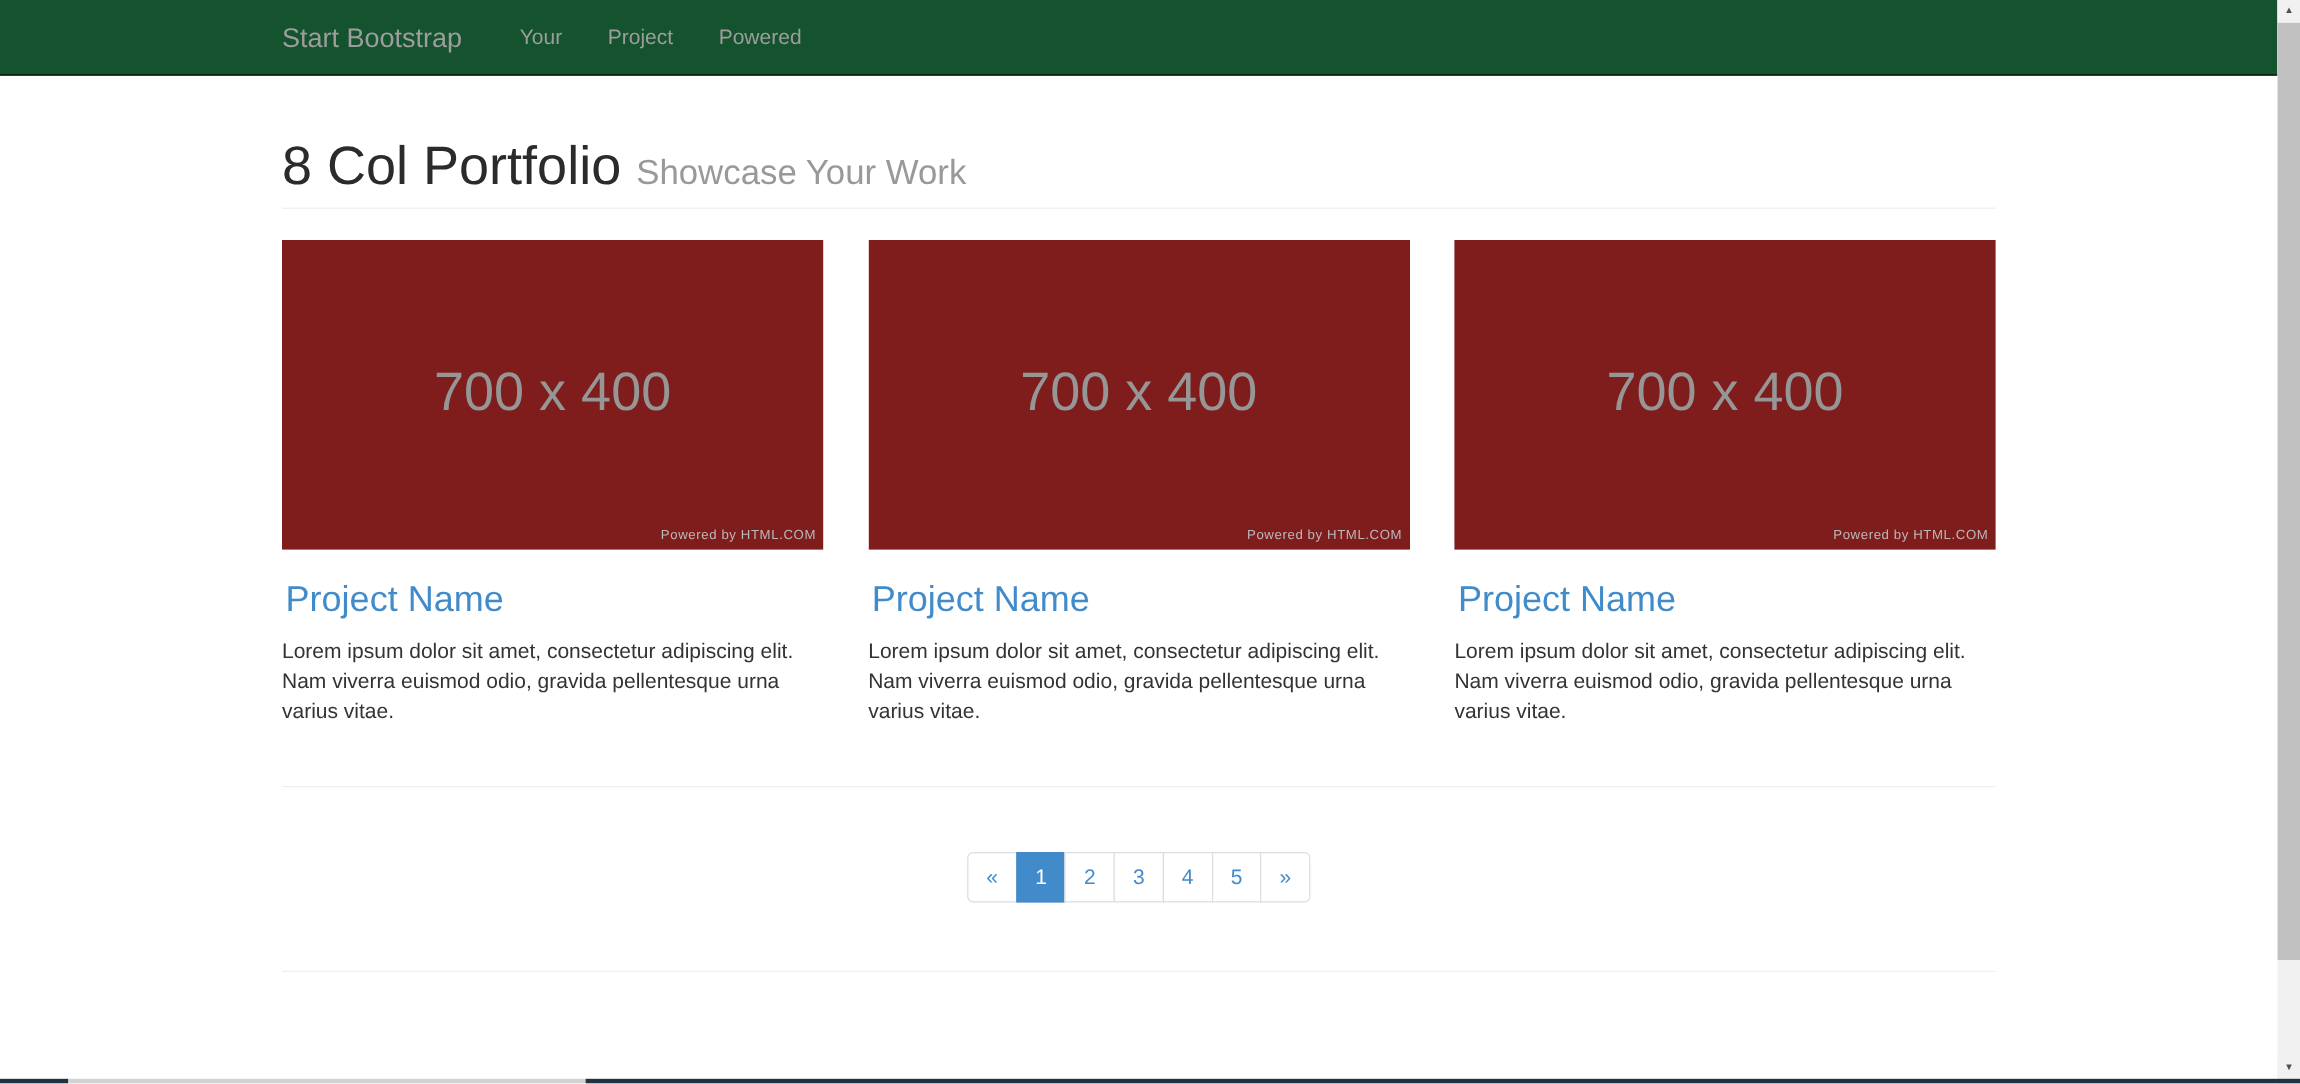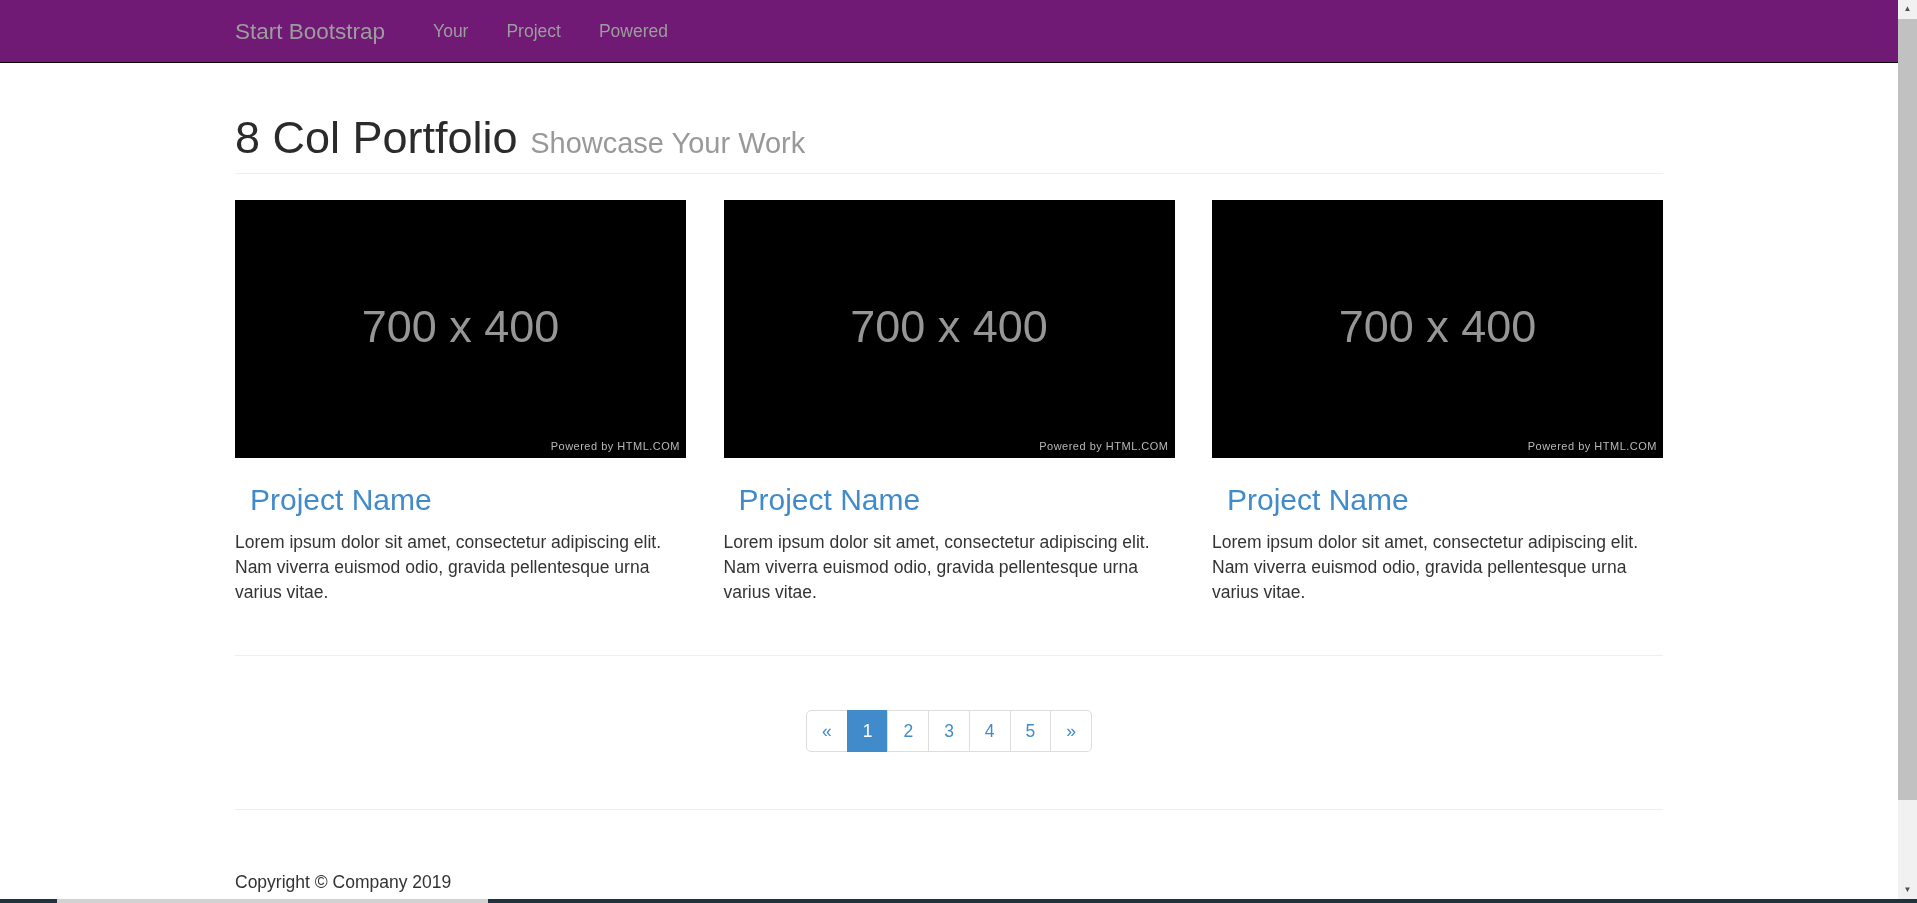--- a/index.html
+++ b/index.html
@@ -10,21 +10,21 @@
     font-family: "Liberation Sans", sans-serif;
     color: #333333;
     position: relative;
   }
   
   .page-area { width: 1898px; height: 903px; overflow: hidden; }
 
   
   .navbar {
     height: 63px; width: 100%;
-    background: #701a75;
+    background: #14532d;
     border-bottom: 1px solid #080808;
   }
   .navbar .container { display: flex; align-items: stretch; }
   .navbar-brand {
     color: #9d9d9d; font-size: 22.5px; line-height: 63px;
     text-decoration: none; padding-right: 19px; white-space: nowrap;
   }
   .navbar-nav { display: flex; list-style: none; margin-left: 10px; }
   .navbar-nav a {
     display: block; color: #9d9d9d; font-size: 17.5px;
@@ -40,31 +40,31 @@
     border-bottom: 1px solid #eeeeee;
   }
   .page-header h1 { font-size: 45px; font-weight: 500; line-height: 1.1; color: #2b2b2b; }
   .page-header h1 small { font-size: 29px; font-weight: 400; color: #999999; }
 
   
   .row { display: flex; gap: 37.5px; margin-top: 26px; }
   .portfolio-item { width: 451px; margin-bottom: 25px; }
   .thumb {
     display: block; width: 451px; height: 258px;
-    background: #000000; position: relative; cursor: pointer;
+    background: #7f1d1d; position: relative; cursor: pointer;
   }
   .thumb .dim {
     position: absolute; top: 50%; left: 50%; transform: translate(-50%, -54%);
     font-size: 45px; color: #969696; white-space: nowrap;
   }
   .thumb .watermark {
     position: absolute; right: 6px; bottom: 6px;
     font-size: 11px; letter-spacing: 0.5px; color: #b9b9b9;
   }
-  .portfolio-item h3 { margin: 25px 0 14px 15px; font-size: 30px; font-weight: 500; line-height: 1.1; }
+  .portfolio-item h3 { margin: 25px 0 14px 3px; font-size: 30px; font-weight: 500; line-height: 1.1; }
   .portfolio-item h3 a { color: #428bca; text-decoration: none; }
   .portfolio-item p { font-size: 17.5px; line-height: 25px; color: #333333; margin-bottom: 0; }
 
   hr { border: none; border-top: 1px solid #eeeeee; }
   .hr-after-row { margin-top: 25px; }
   .hr-before-footer { margin-top: 57px; }
 
   
   .pagination-wrap { text-align: center; margin-top: 54px; }
   .pagination { display: inline-flex; list-style: none; }
@@ -188,23 +188,20 @@
             <a href="#">5</a>
           </li>
         <li>
             <a href="#">»</a>
           </li>
       </ul>
     </div>
 
     <hr class="hr-before-footer">
 
-    <footer>
-      <p>Copyright © Company 2019</p>
-    </footer>
 
   </div>
 </div>
 
 <div class="v-scrollbar">
   <div class="btn-up">
     <span>▲</span>
   </div>
   <div class="thumb-v"></div>
   <div class="btn-down">

